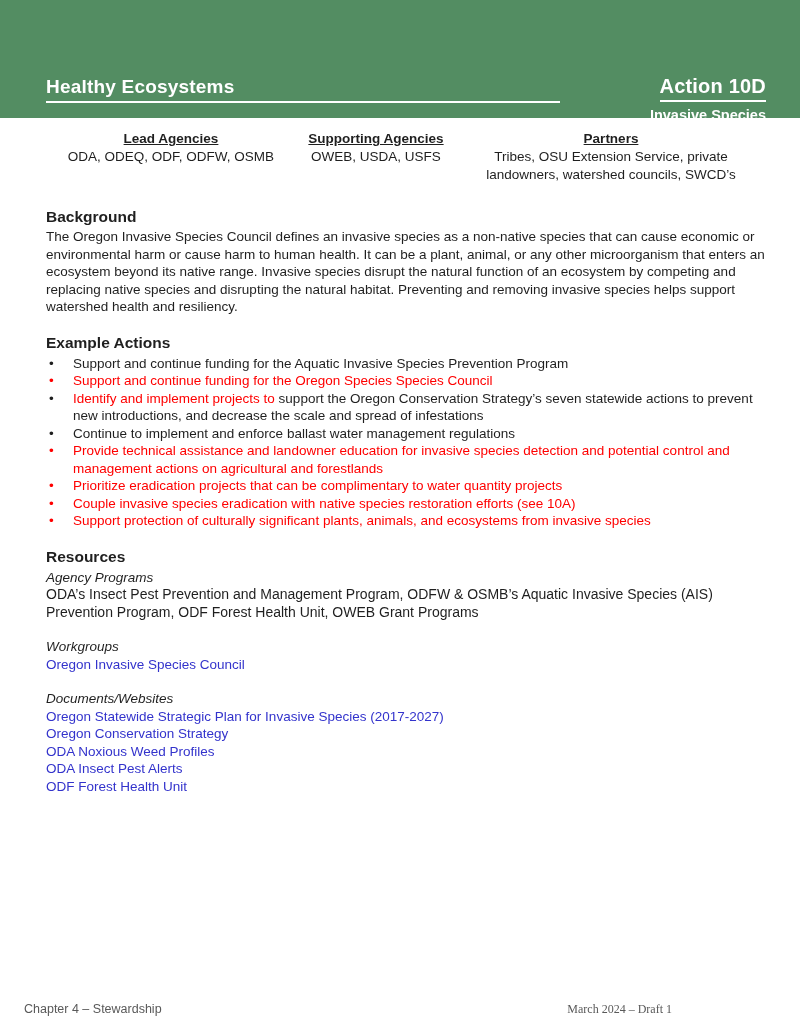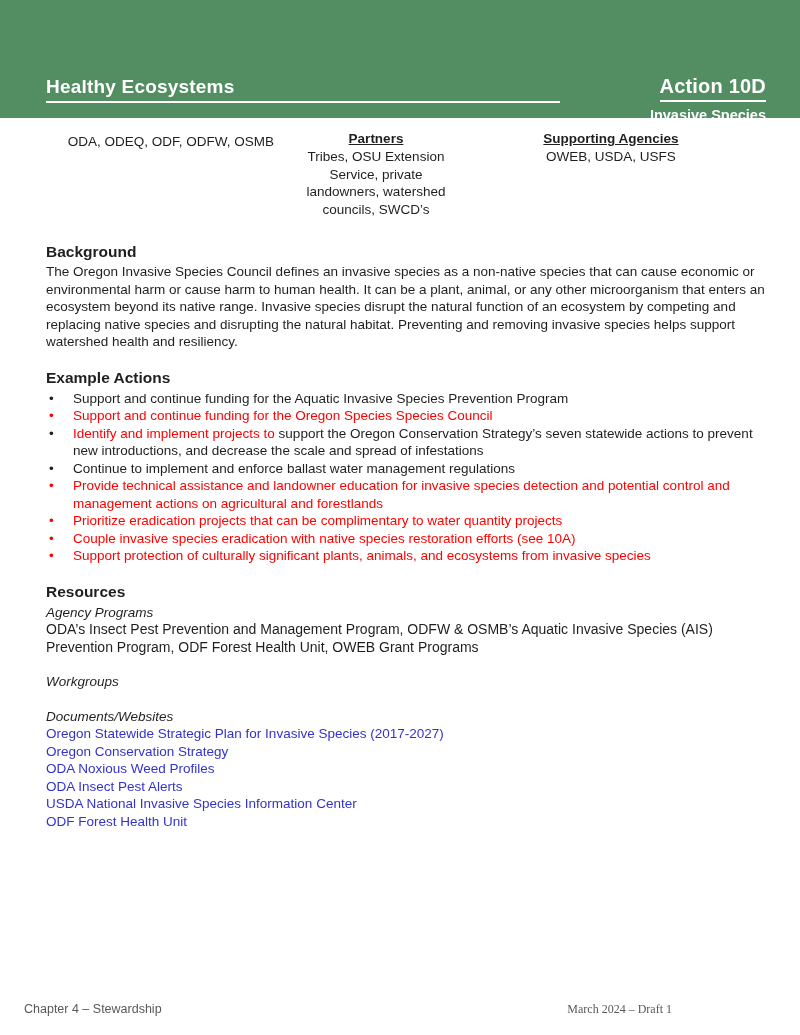--- a/index.html
+++ b/index.html
@@ -70,29 +70,30 @@
     <div class="band-gap"></div>
     <div class="band-action">Action 10D</div>
   </div>
   <div class="band-sub">
     <div>Invasive Species</div>
   </div>
 </div>
 
 <div class="agencies">
     <div class="agency-col">
+      <div class="agency-heading">Lead Agencies</div>
       <div class="agency-value">ODA, ODEQ, ODF, ODFW, OSMB</div>
+    </div>
+    <div class="agency-col">
+      <div class="agency-heading">Supporting Agencies</div>
+      <div class="agency-value">OWEB, USDA, USFS</div>
     </div>
     <div class="agency-col">
       <div class="agency-heading">Partners</div>
       <div class="agency-value">Tribes, OSU Extension Service, private landowners, watershed councils, SWCD’s</div>
-    </div>
-    <div class="agency-col">
-      <div class="agency-heading">Supporting Agencies</div>
-      <div class="agency-value">OWEB, USDA, USFS</div>
     </div>
   </div>
 
 <div class="content">
 
   <div class="section-heading mt-bg">Background</div>
   <div class="para">The Oregon Invasive Species Council defines an invasive species as a non-native species that can cause economic or environmental harm or cause harm to human health. It can be a plant, animal, or any other microorganism that enters an ecosystem beyond its native range. Invasive species disrupt the natural function of an ecosystem by competing and replacing native species and disrupting the natural habitat. Preventing and removing invasive species helps support watershed health and resiliency.</div>
 
   <div class="section-heading mt-sec">Example Actions</div>
   <div class="actions-list">
@@ -129,27 +130,29 @@
         <span class="action-text"><span class="seg-red">Support protection of culturally significant plants, animals, and ecosystems from invasive species</span></span>
       </div>
     </div>
 
   <div class="section-heading mt-sec">Resources</div>
 
   <div class="res-label first">Agency Programs</div>
   <div class="res-text">ODA’s Insect Pest Prevention and Management Program, ODFW &amp; OSMB’s Aquatic Invasive Species (AIS) Prevention Program, ODF Forest Health Unit, OWEB Grant Programs</div>
 
   <div class="res-label">Workgroups</div>
+  <div>
+      <div class="res-link">Oregon Invasive Species Council</div>
+    </div>
 
   <div class="res-label">Documents/Websites</div>
   <div>
       <div class="res-link">Oregon Statewide Strategic Plan for Invasive Species (2017-2027)</div>
       <div class="res-link">Oregon Conservation Strategy</div>
       <div class="res-link">ODA Noxious Weed Profiles</div>
       <div class="res-link">ODA Insect Pest Alerts</div>
-      <div class="res-link">USDA National Invasive Species Information Center</div>
       <div class="res-link">ODF Forest Health Unit</div>
     </div>
 
 </div>
 
 <div class="footer-left">Chapter 4 – Stewardship</div>
 <div class="footer-right">March 2024 – Draft 1</div>
 
 </body></html>

